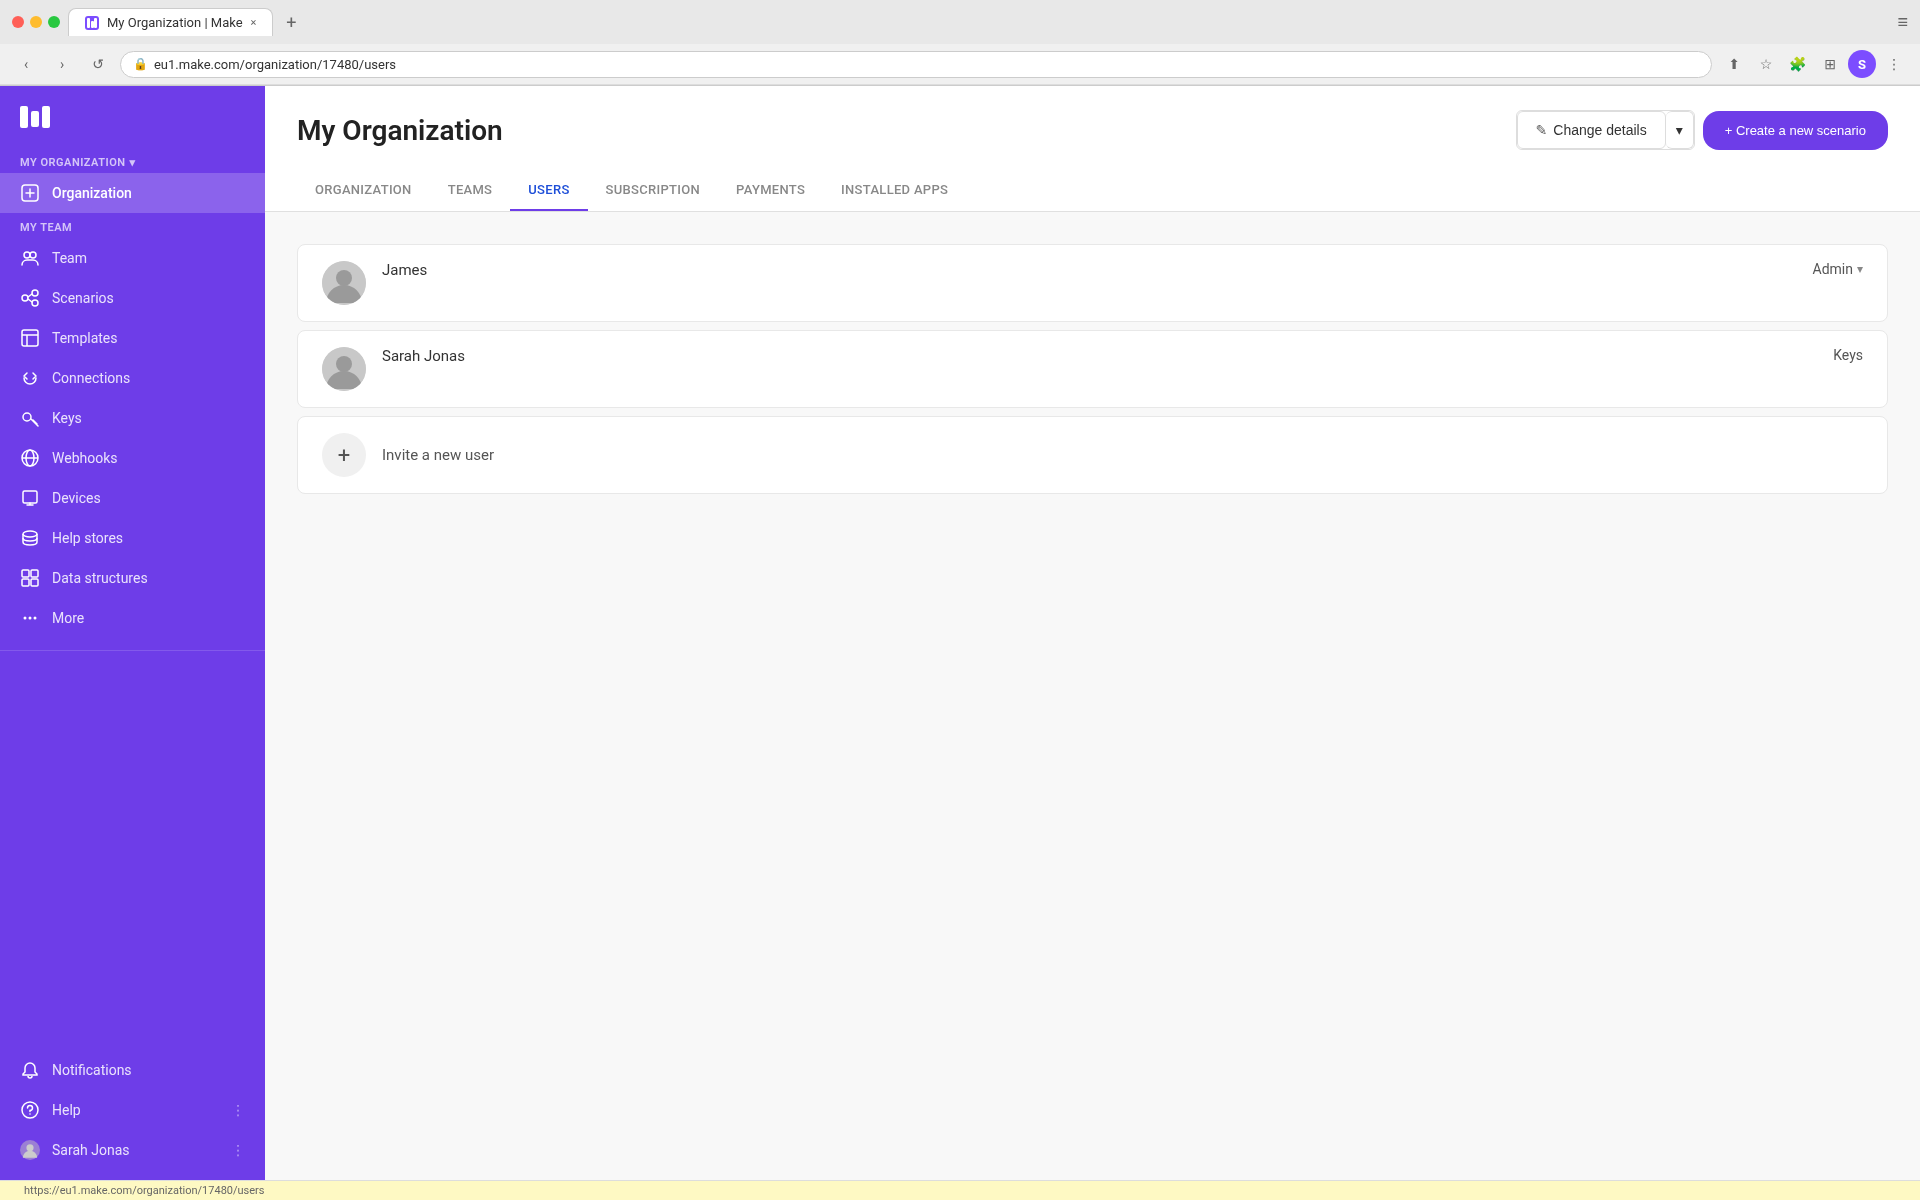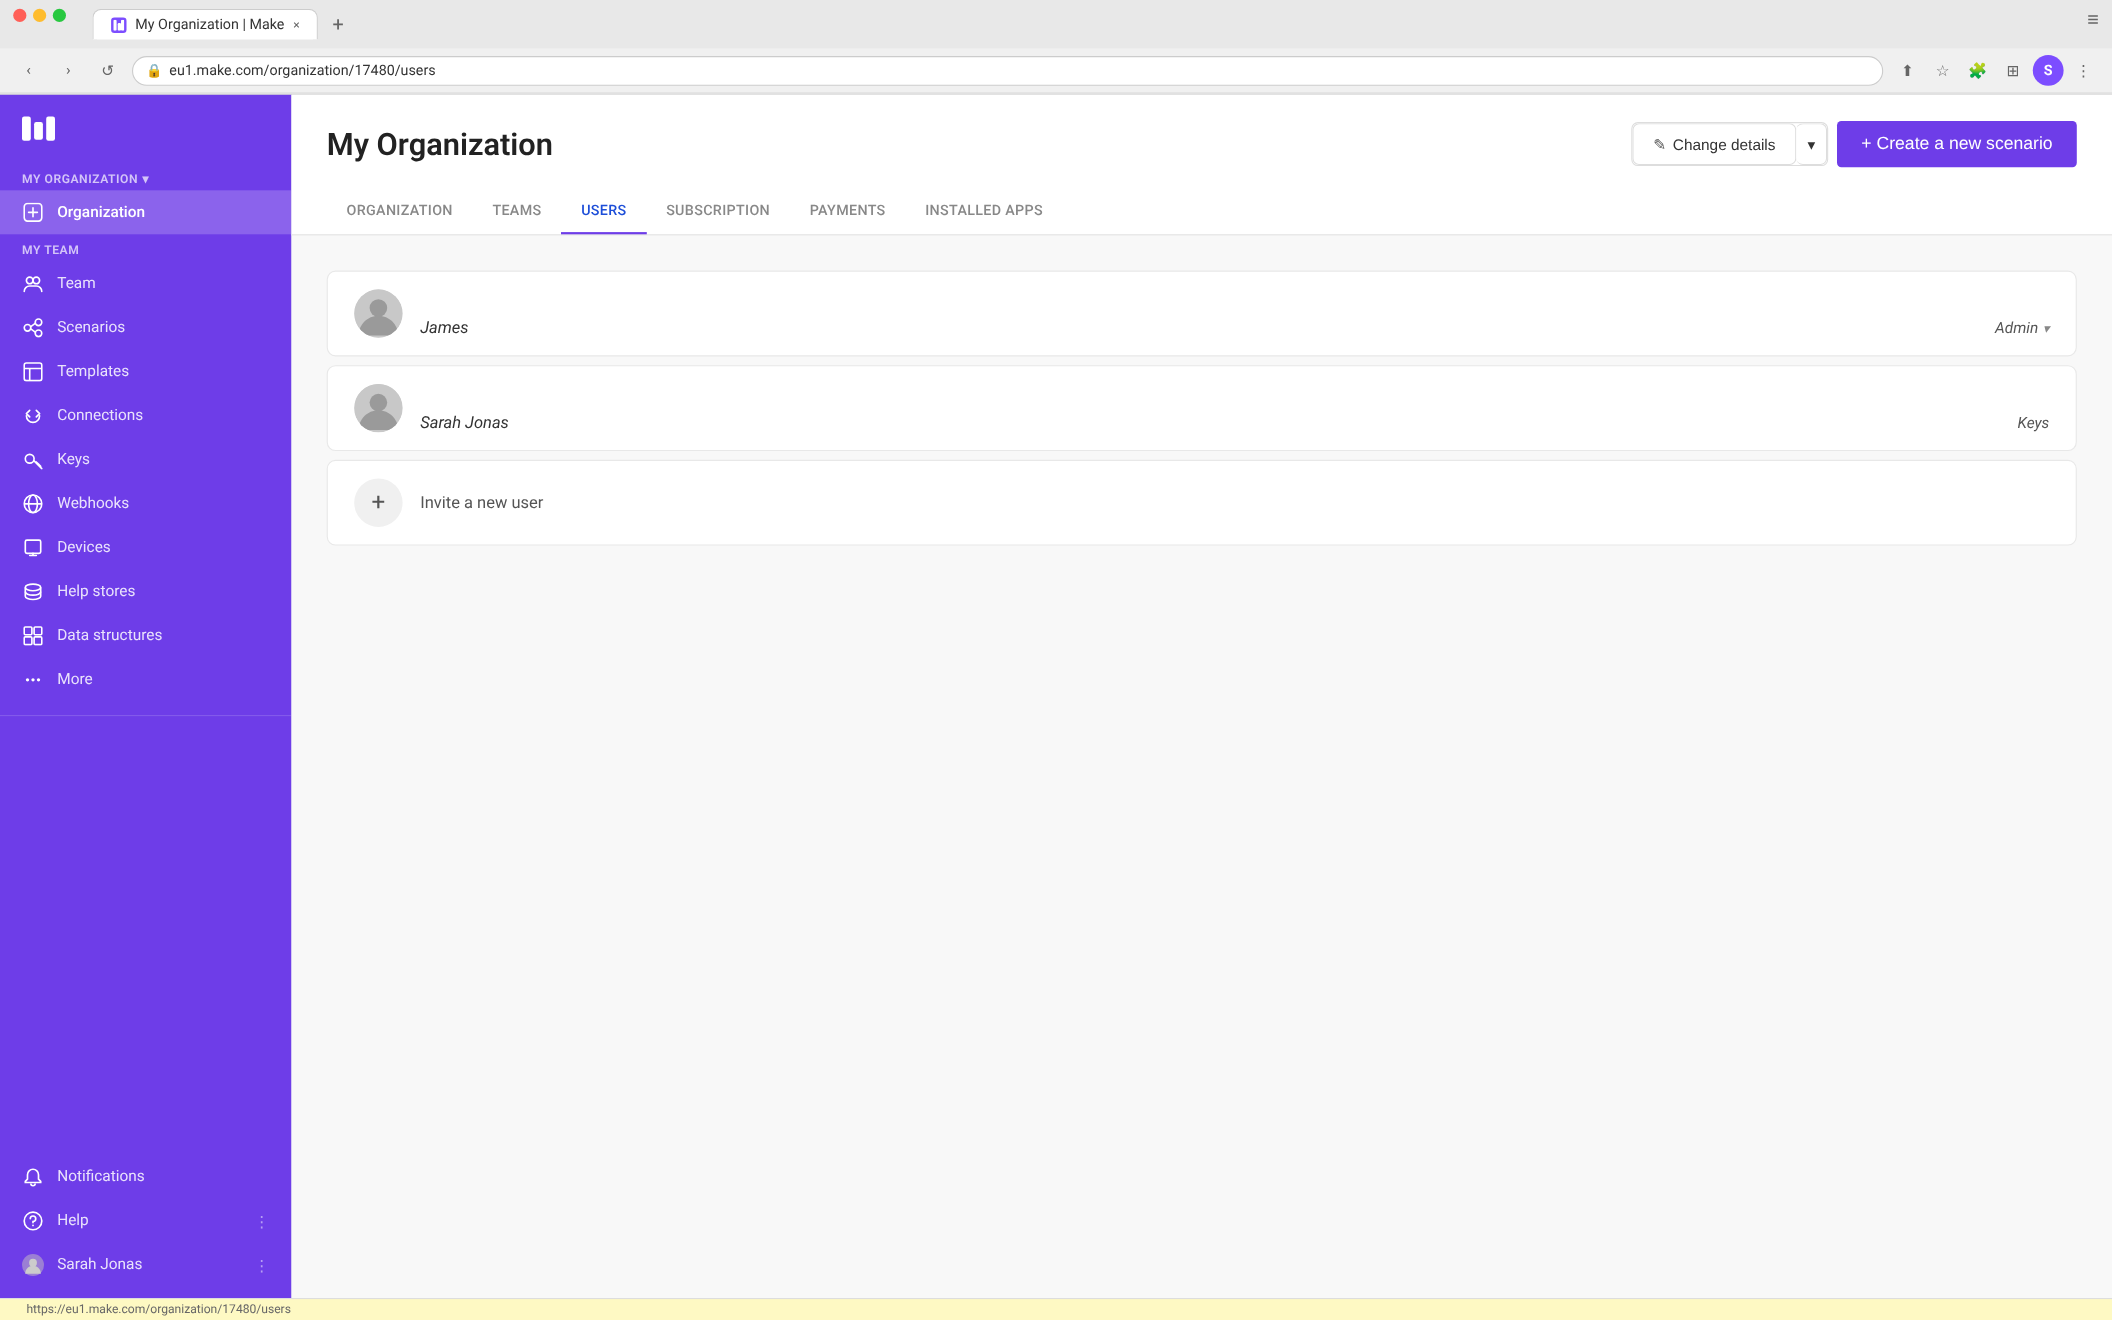--- a/index.html
+++ b/index.html
@@ -1,20 +1,20 @@
 <!DOCTYPE html>
 <html><head>
   <meta charset="utf-8">
   <style>
     * { box-sizing: border-box; margin: 0; padding: 0; }
     body { font-family: -apple-system, BlinkMacSystemFont, 'Segoe UI', Roboto, sans-serif; background: #f5f5f5; display: flex; flex-direction: column; height: 100vh; overflow: hidden; }
 
     
     .browser-chrome { background: #e8e8e8; border-bottom: 1px solid #ccc; }
-    .browser-titlebar { display: flex; align-items: flex-start; padding: 8px 12px; gap: 16px; }
+    .browser-titlebar { display: flex; align-items: center; padding: 8px 12px; gap: 0; }
     .browser-dots { display: flex; gap: 6px; }
     .browser-dot { width: 12px; height: 12px; border-radius: 50%; }
     .browser-dot.red { background: #ff5f57; }
     .browser-dot.yellow { background: #febc2e; }
     .browser-dot.green { background: #28c840; }
     .browser-tabs { display: flex; align-items: center; gap: 4px; margin-left: 8px; }
     .browser-tab { background: #fff; border-radius: 8px 8px 0 0; padding: 6px 16px; display: flex; align-items: center; gap: 8px; font-size: 13px; color: #333; min-width: 160px; border: 1px solid #ccc; border-bottom: none; }
     .browser-tab-icon { width: 14px; height: 14px; background: #7c4dff; border-radius: 3px; display: flex; align-items: center; justify-content: center; }
     .browser-tab-close { margin-left: auto; color: #666; cursor: pointer; font-size: 11px; }
     .browser-tab-new { width: 28px; height: 28px; display: flex; align-items: center; justify-content: center; color: #666; font-size: 18px; cursor: pointer; }
@@ -53,33 +53,33 @@
 
     
     .page-header { background: white; padding: 24px 32px 0; border-bottom: 1px solid #e0e0e0; }
     .page-header-top { display: flex; align-items: center; justify-content: space-between; margin-bottom: 20px; }
     .page-title { font-size: 28px; font-weight: 600; color: #222; }
 
     .header-actions { display: flex; align-items: center; gap: 8px; }
     .btn-change-details { background: white; border: 1px solid #ddd; color: #333; padding: 10px 18px; border-radius: 6px; font-size: 14px; cursor: pointer; display: flex; align-items: center; gap: 6px; }
     .btn-change-details-icon { color: #555; font-size: 14px; }
     .btn-dropdown { background: white; border: 1px solid #ddd; color: #333; padding: 10px 10px; border-radius: 6px; font-size: 14px; cursor: pointer; border-left: none; }
-    .btn-create-scenario { background: #6e3de8; color: white; border: none; padding: 12px 22px; border-radius: 4px; font-size: 16px; font-weight: 500; cursor: pointer; display: flex; align-items: center; gap: 6px; }
+    .btn-create-scenario { background: #6e3de8; color: white; border: none; padding: 12px 22px; border-radius: 16px; font-size: 13px; font-weight: 500; cursor: pointer; display: flex; align-items: center; gap: 6px; }
 
     
     .page-tabs { display: flex; gap: 0; }
     .page-tab { padding: 12px 18px; font-size: 13px; font-weight: 500; color: #888; cursor: pointer; border-bottom: 2px solid transparent; text-transform: uppercase; letter-spacing: 0.3px; }
     .page-tab.active { color: #1d4ed8; border-bottom: 2px solid #6e3de8; }
 
     
     .content-area { flex: 1; padding: 32px; overflow-y: auto; }
 
     
     .user-list { display: flex; flex-direction: column; gap: 0; }
-    .user-row { display: flex; align-items: flex-end; background: white; border: 1px solid #e8e8e8; border-radius: 8px; padding: 16px 24px; margin-bottom: 8px; cursor: pointer; font-style: italic; }
+    .user-row { display: flex; align-items: flex-start; background: white; border: 1px solid #e8e8e8; border-radius: 8px; padding: 16px 24px; margin-bottom: 8px; cursor: pointer; }
     .user-avatar { width: 44px; height: 44px; border-radius: 50%; background: #d0d0d0; display: flex; align-items: center; justify-content: center; margin-right: 16px; flex-shrink: 0; overflow: hidden; }
     .user-avatar svg { width: 44px; height: 44px; }
     .user-name { font-size: 15px; color: #333; flex: 1; }
     .user-role { font-size: 14px; color: #555; display: flex; align-items: center; gap: 4px; cursor: pointer; margin-left: 47px; }
     .user-role-arrow { font-size: 12px; color: #888; }
 
     .invite-row { display: flex; align-items: center; background: white; border: 1px solid #e8e8e8; border-radius: 8px; padding: 16px 24px; margin-bottom: 8px; cursor: pointer; }
     .invite-plus { width: 44px; height: 44px; border-radius: 50%; background: #f0f0f0; display: flex; align-items: center; justify-content: center; margin-right: 16px; font-size: 22px; color: #555; }
     .invite-text { font-size: 15px; color: #555; }
 

